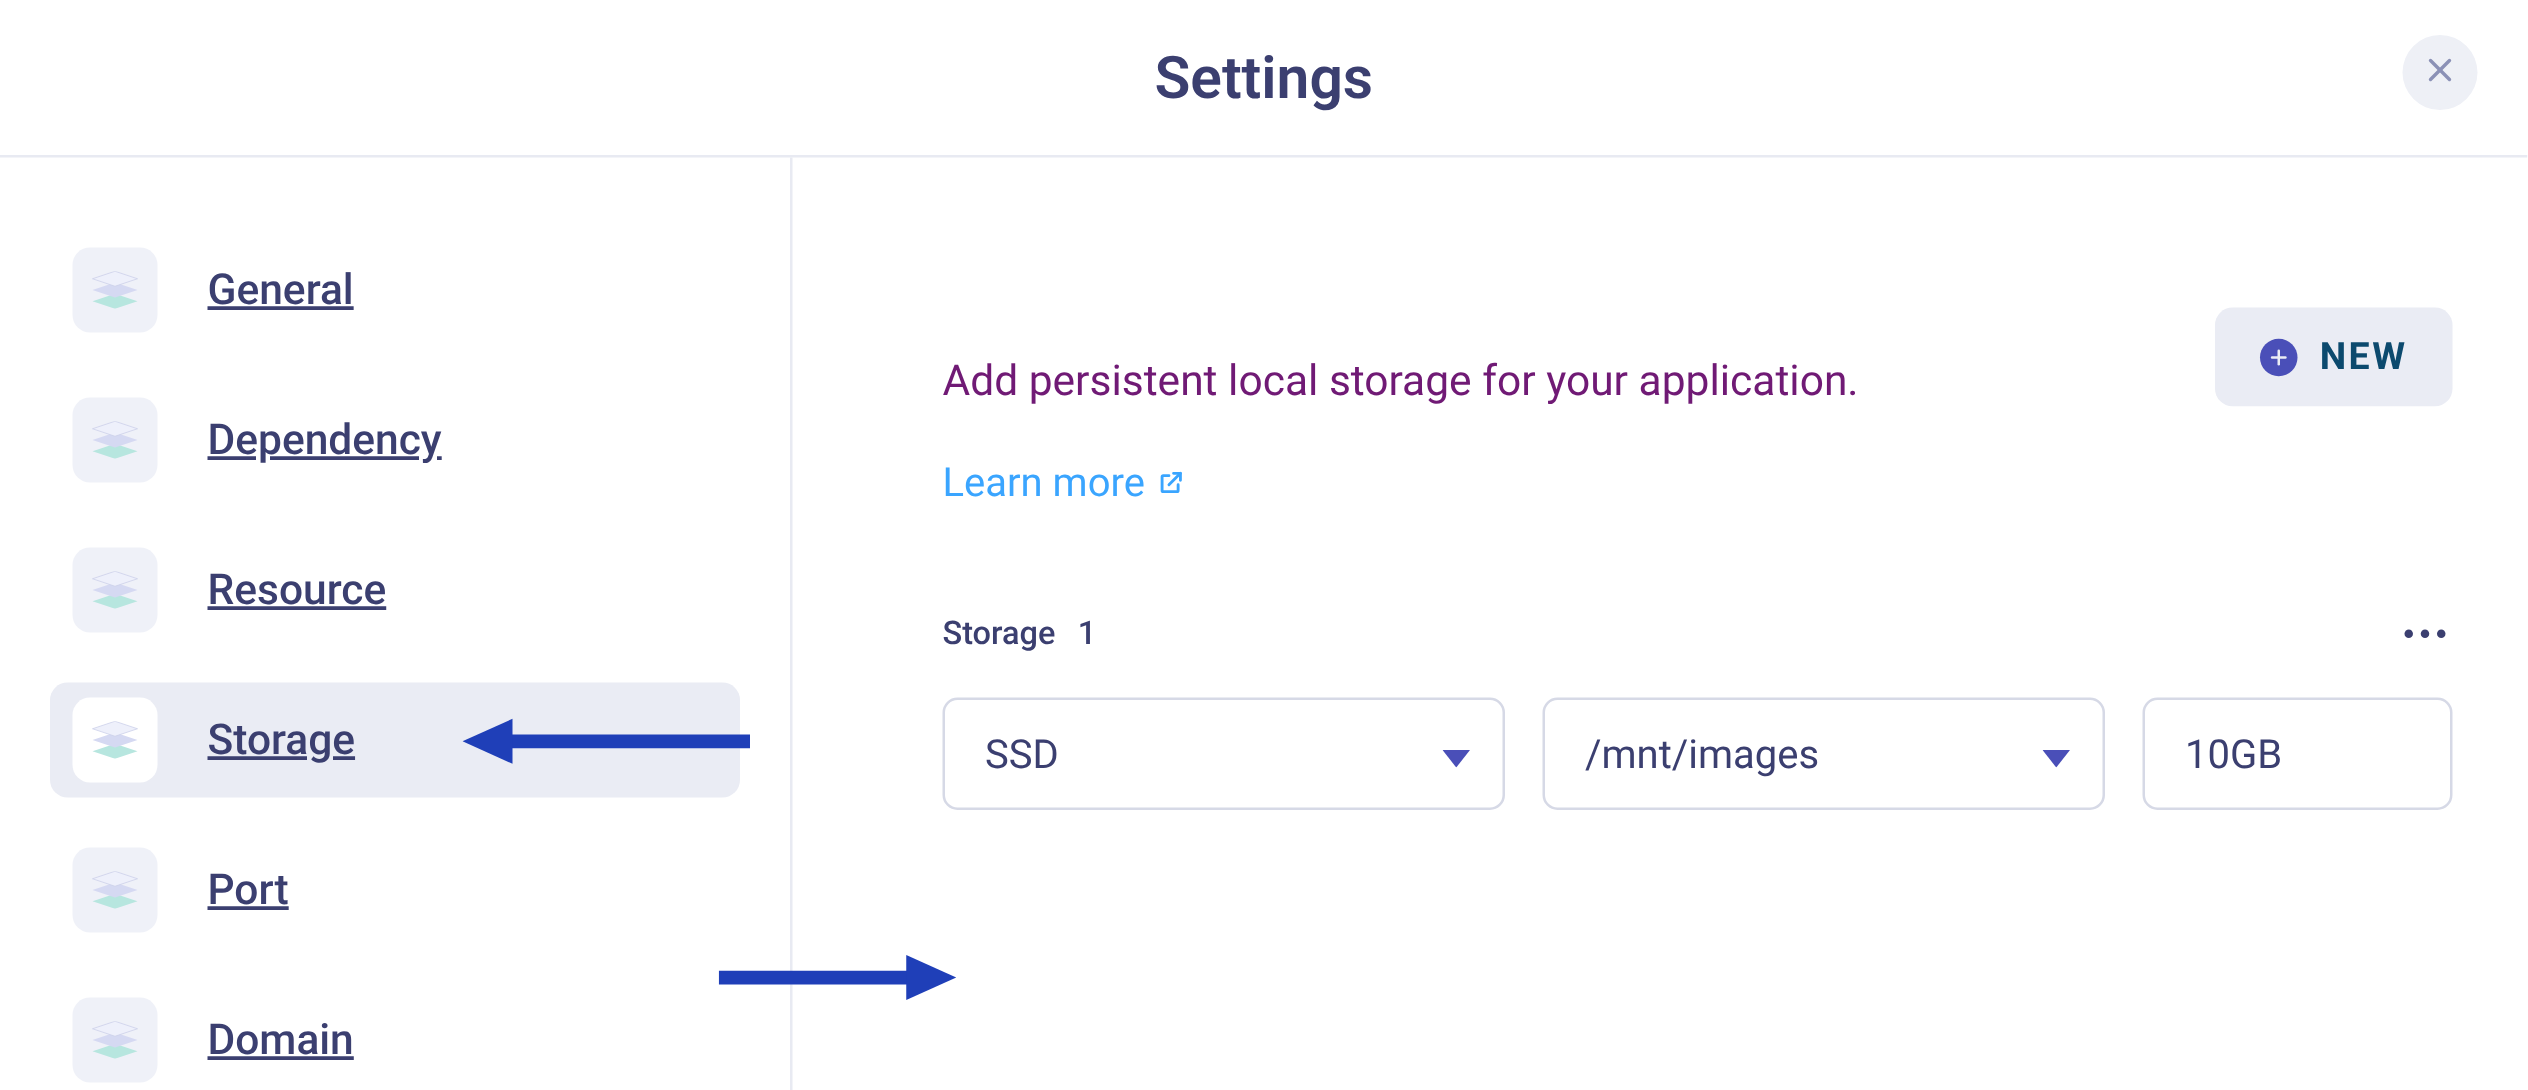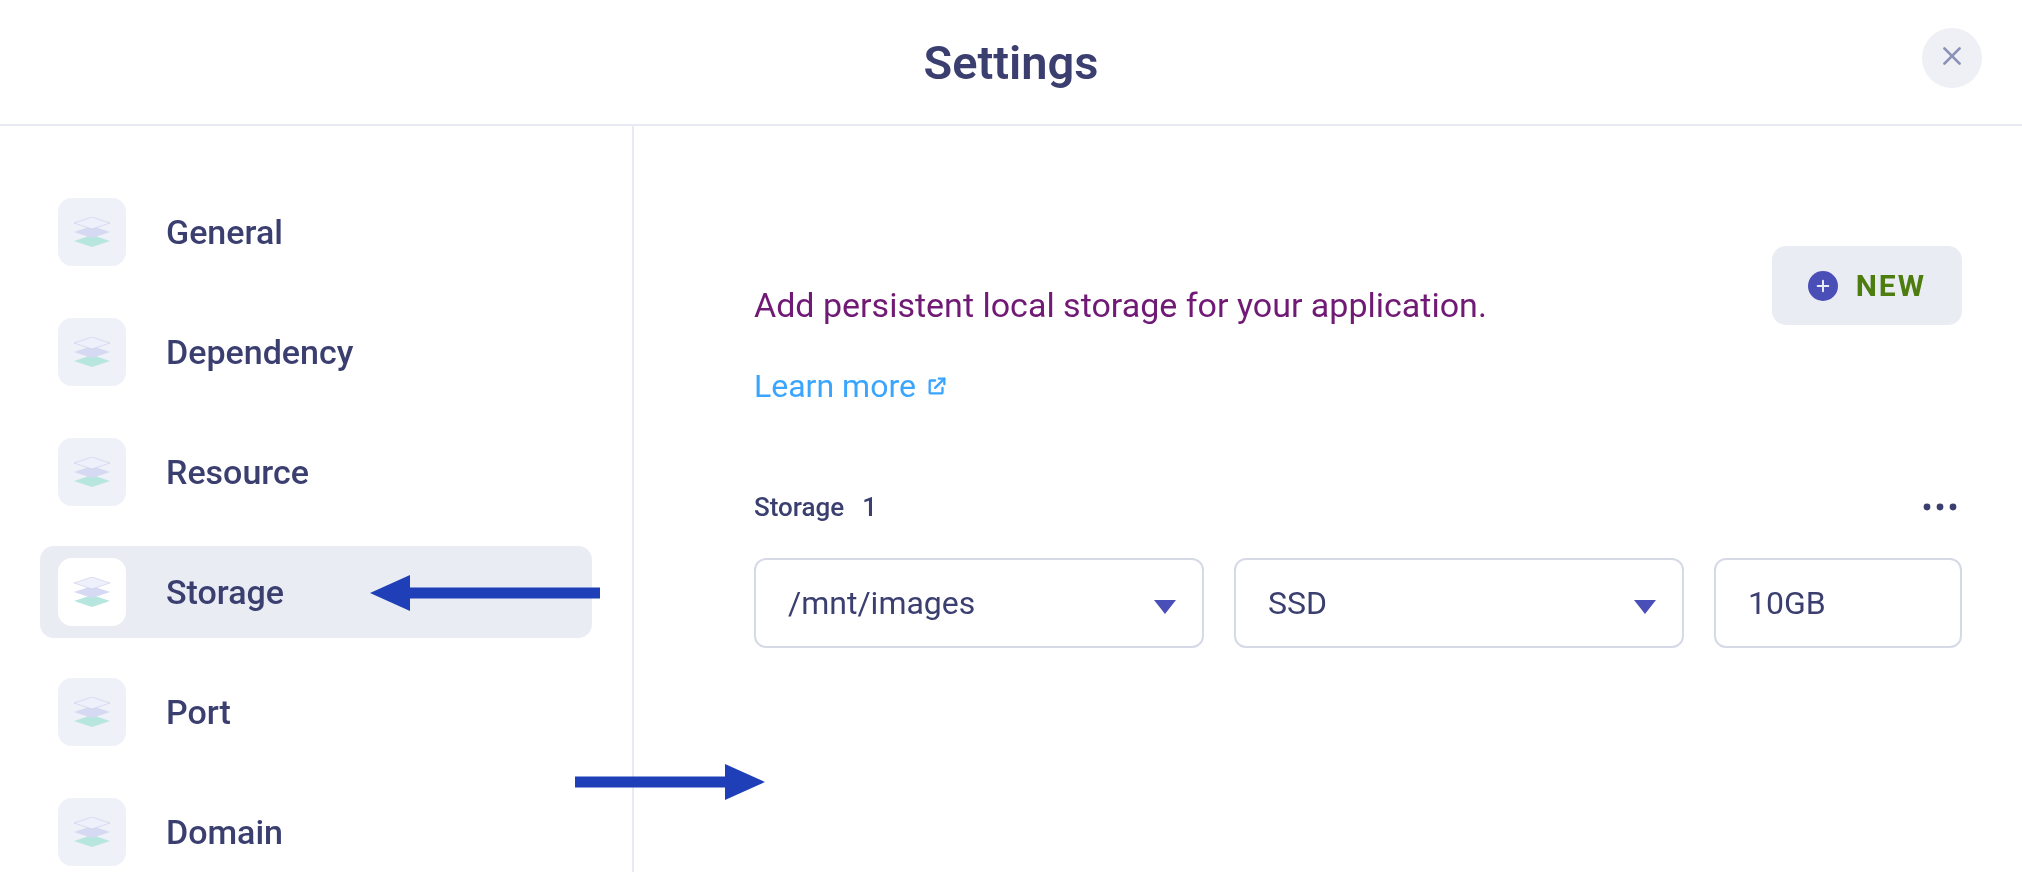--- a/index.html
+++ b/index.html
@@ -46,20 +46,21 @@
   .body-row {
     display: flex;
     height: calc(100% - 126px);
   }
 
   
   .sidebar {
     width: 672px;
     border-right: 2px solid #e8eaf2;
     padding: 60px 40px 0 40px;
+    text-decoration: underline;
   }
   .sidebar-item {
     display: flex;
     align-items: center;
     height: 92px;
     border-radius: 14px;
     padding: 0 18px;
     margin-bottom: 28px;
     cursor: pointer;
     position: relative;
@@ -116,21 +117,21 @@
     margin-top: 36px;
     font-size: 32px;
     color: #3aa5ff;
     text-decoration: none;
     cursor: pointer;
   }
   .learn-link svg { width: 22px; height: 22px; }
 
   .new-btn {
     background: #eaecf4;
-    color: #4d7c0f;
+    color: #0c4a6e;
     border-radius: 14px;
     padding: 22px 36px;
     display: inline-flex;
     align-items: center;
     gap: 18px;
     font-size: 30px;
     font-weight: 700;
     letter-spacing: 2px;
     cursor: pointer;
   }
@@ -321,30 +322,30 @@
             <svg viewBox="0 0 36 10">
               <circle cx="5" cy="5" r="3.4" fill="#3b3f70"></circle>
               <circle cx="18" cy="5" r="3.4" fill="#3b3f70"></circle>
               <circle cx="31" cy="5" r="3.4" fill="#3b3f70"></circle>
             </svg>
           </span>
         </div>
       </div>
 
       <div class="storage-inputs">
-        <div class="field path">
-          <span>/mnt/images</span>
+        <div class="field type">
+          <span>SSD</span>
           <span class="caret">
             <svg viewBox="0 0 22 14">
                 <polygon points="0,0 22,0 11,14" fill="#4a4fb8"></polygon>
               </svg>
           </span>
         </div>
-        <div class="field type">
-          <span>SSD</span>
+        <div class="field path">
+          <span>/mnt/images</span>
           <span class="caret">
             <svg viewBox="0 0 22 14">
                 <polygon points="0,0 22,0 11,14" fill="#4a4fb8"></polygon>
               </svg>
           </span>
         </div>
         <div class="field size">
           <span>10GB</span>
         </div>
       </div>

